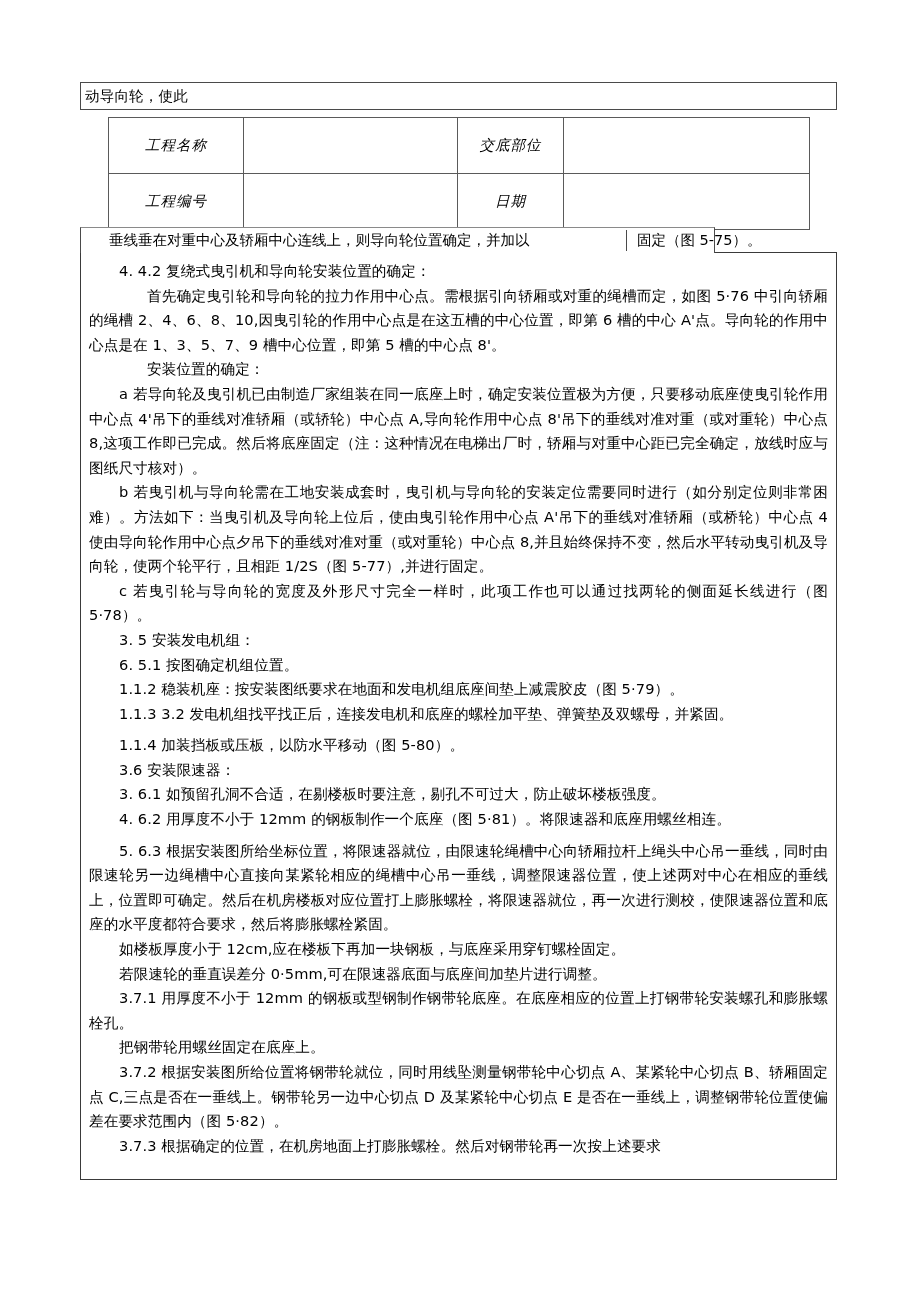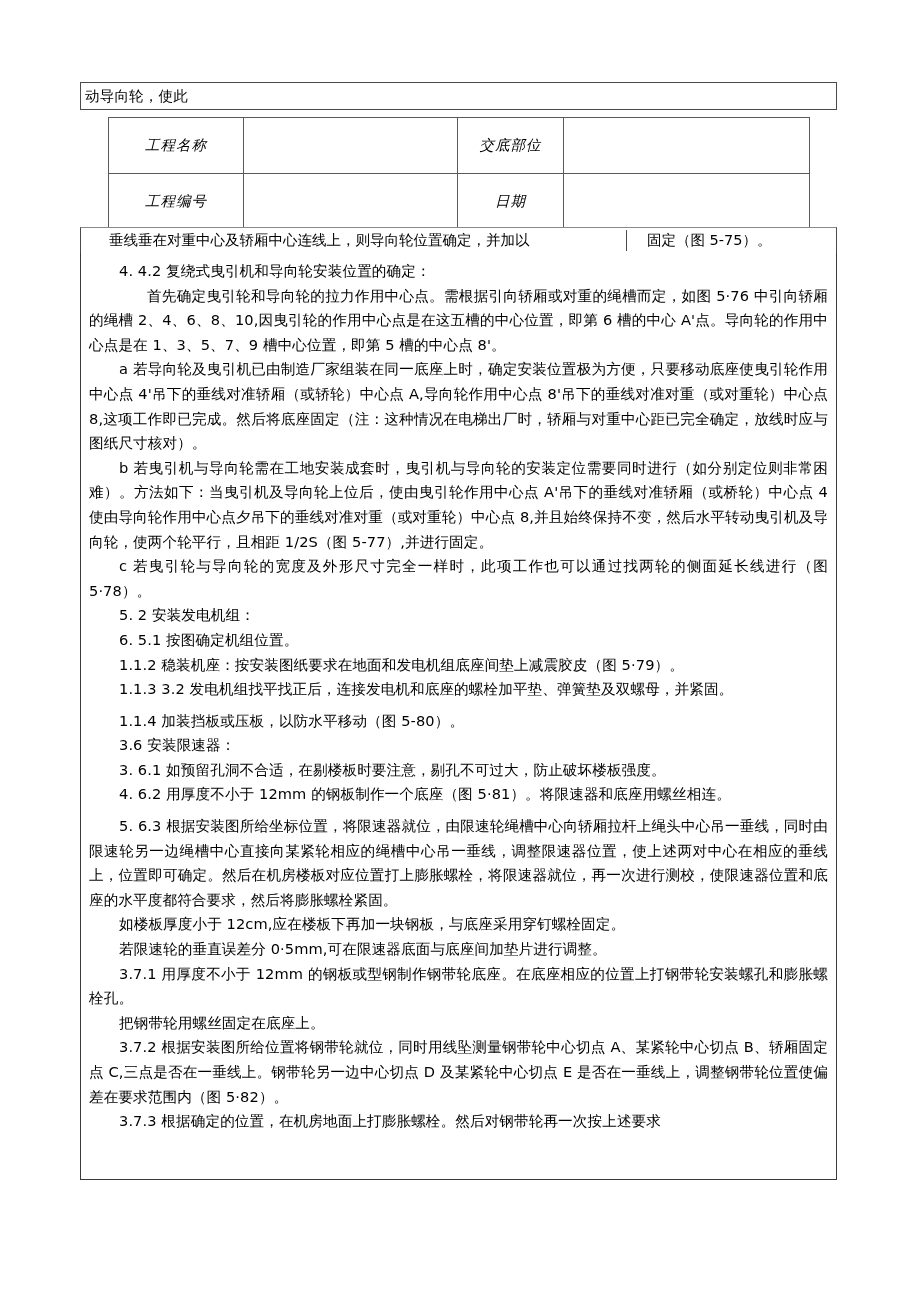--- a/index.html
+++ b/index.html
@@ -69,21 +69,21 @@
   .col-lbl  { width: 134px; }
   .col-val  { width: 213px; }
   .col-lbl2 { width: 105px; }
   .col-val2 { width: 245px; }
 
   
   .mid-strip {
     position: absolute;
     left: 80px;
     top: 227px;
-    width: 757px;
+    width: 635px;
     height: 26px;
     border-top: 1px solid #8a8a8a;
     border-left: 1px solid #4a4a4a;
     border-right: 1px solid #4a4a4a;
     box-sizing: border-box;
     background: #fff;
     z-index: 4;
     text-decoration: underline;
   }
   .mid-strip .seg-a {
@@ -95,21 +95,21 @@
     white-space: nowrap;
   }
   .mid-strip .seg-b {
     position: absolute;
     left: 545px;
     top: 2px;
     font-size: 14.5px;
     line-height: 21px;
     white-space: nowrap;
     border-left: 1px solid #4a4a4a;
-    padding-left: 20px;
+    padding-left: 10px;
   }
 
   
   .body-box {
     position: absolute;
     left: 80px;
     top: 252px;
     width: 757px;
     height: 928px;
     border: 1px solid #3a3a3a;
@@ -159,24 +159,25 @@
     </table>
 
   <div class="mid-strip">
     <span class="seg-a">垂线垂在对重中心及轿厢中心连线上，则导向轮位置确定，并加以</span>
     <span class="seg-b">固定（图 5-75）。</span>
   </div>
 
   <div class="body-box">
     <p class="para ind1">4.  4.2 复绕式曳引机和导向轮安装位置的确定：</p>
     <p class="para ind2">首先确定曳引轮和导向轮的拉力作用中心点。需根据引向轿厢或对重的绳槽而定，如图 5·76 中引向轿厢的绳槽 2、4、6、8、10,因曳引轮的作用中心点是在这五槽的中心位置，即第 6 槽的中心 A'点。导向轮的作用中心点是在 1、3、5、7、9 槽中心位置，即第 5 槽的中心点 8'。</p>
+    <p class="para ind2">安装位置的确定：</p>
     <p class="para ind1">a 若导向轮及曳引机已由制造厂家组装在同一底座上时，确定安装位置极为方便，只要移动底座使曳引轮作用中心点 4'吊下的垂线对准轿厢（或轿轮）中心点 A,导向轮作用中心点 8'吊下的垂线对准对重（或对重轮）中心点 8,这项工作即已完成。然后将底座固定（注：这种情况在电梯出厂时，轿厢与对重中心距已完全确定，放线时应与图纸尺寸核对）。</p>
     <p class="para ind1">b 若曳引机与导向轮需在工地安装成套时，曳引机与导向轮的安装定位需要同时进行（如分别定位则非常困难）。方法如下：当曳引机及导向轮上位后，使由曳引轮作用中心点 A'吊下的垂线对准轿厢（或桥轮）中心点 4 使由导向轮作用中心点夕吊下的垂线对准对重（或对重轮）中心点 8,并且始终保持不变，然后水平转动曳引机及导向轮，使两个轮平行，且相距 1/2S（图 5-77）,并进行固定。</p>
     <p class="para ind1">c 若曳引轮与导向轮的宽度及外形尺寸完全一样时，此项工作也可以通过找两轮的侧面延长线进行（图 5·78）。</p>
-    <p class="para ind1">5.  2 安装发电机组：</p>
+    <p class="para ind1">3.  5 安装发电机组：</p>
     <p class="para ind1">6.  5.1 按图确定机组位置。</p>
     <p class="para ind1">1.1.2    稳装机座：按安装图纸要求在地面和发电机组底座间垫上减震胶皮（图 5·79）。</p>
     <p class="para ind1">1.1.3    3.2 发电机组找平找正后，连接发电机和底座的螺栓加平垫、弹簧垫及双螺母，并紧固。</p>
     <div class="spacer-sm"></div>
     <p class="para ind1">1.1.4    加装挡板或压板，以防水平移动（图 5-80）。</p>
     <p class="para ind1">3.6    安装限速器：</p>
     <p class="para ind1">3.  6.1 如预留孔洞不合适，在剔楼板时要注意，剔孔不可过大，防止破坏楼板强度。</p>
     <p class="para ind1">4.  6.2 用厚度不小于 12mm 的钢板制作一个底座（图 5·81）。将限速器和底座用螺丝相连。</p>
     <div class="spacer-sm"></div>
     <p class="para ind1">5. 6.3 根据安装图所给坐标位置，将限速器就位，由限速轮绳槽中心向轿厢拉杆上绳头中心吊一垂线，同时由限速轮另一边绳槽中心直接向某紧轮相应的绳槽中心吊一垂线，调整限速器位置，使上述两对中心在相应的垂线上，位置即可确定。然后在机房楼板对应位置打上膨胀螺栓，将限速器就位，再一次进行测校，使限速器位置和底座的水平度都符合要求，然后将膨胀螺栓紧固。</p>

